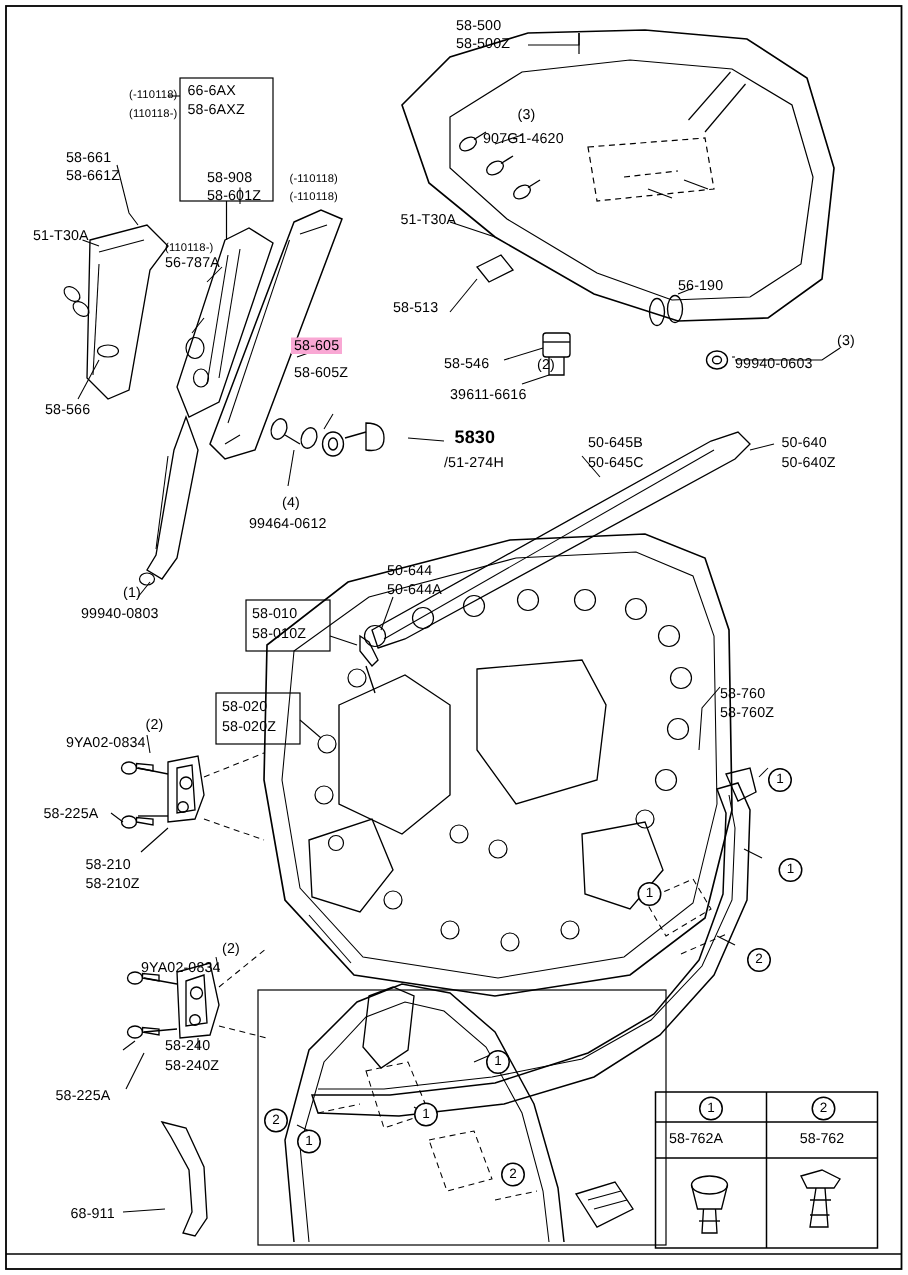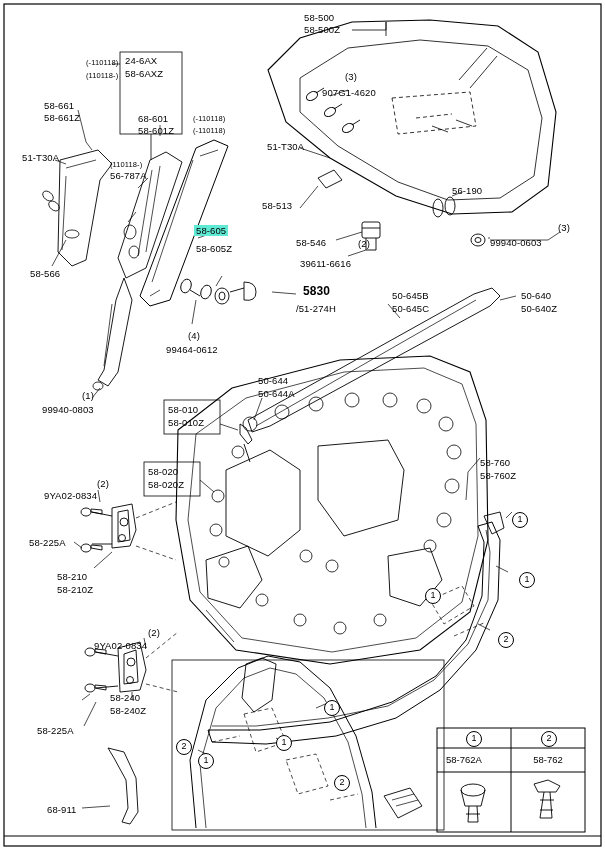--- a/index.html
+++ b/index.html
@@ -2,21 +2,21 @@
 <html><head>
 <meta charset="utf-8">
 <style>
   html,body{margin:0;padding:0;background:#ffffff;}
   body{font-family:"Liberation Sans",sans-serif;}
   #sheet{position:relative;width:605px;height:850px;background:#fff;overflow:hidden;}
   #sheet svg{position:absolute;left:0;top:0;}
   .lbl{position:absolute;font-size:9.5px;line-height:11px;color:#000;white-space:nowrap;letter-spacing:0.1px;}
   .lbl.sm{font-size:7.5px;line-height:9px;text-align:right;}
   .lbl.bold{font-weight:bold;}
-  .hl{background:#5eead4;padding:0 2px;}
+  .hl{background:#f9a8d4;padding:0 2px;}
   .cir{position:absolute;border:1px solid #000;border-radius:50%;width:14px;height:14px;font-size:9px;
        line-height:13px;text-align:center;background:#fff;color:#000;}
   .legcell{position:absolute;font-size:9.5px;text-align:center;}
 </style>
 </head>
 <body>
 
 <div id="sheet">
 
   <svg width="605" height="850" viewBox="0 0 605 850">
@@ -283,28 +283,28 @@
         <path d="M544 792 L540 818 L552 818 L550 792"></path>
         <path d="M540 800 L554 800"></path>
         <path d="M540 810 L553 810"></path>
       </g>
     </g>
   </svg>
 
   <div class="lbl" style="left:304px;top:12px">58-500</div>
   <div class="lbl" style="left:304px;top:24px">58-500Z</div>
   <div class="lbl sm" style="left:86px;top:58px">(-110118)</div>
-  <div class="lbl" style="left:125px;top:55px">24-6AX</div>
+  <div class="lbl" style="left:125px;top:55px">66-6AX</div>
   <div class="lbl sm" style="left:86px;top:71px">(110118-)</div>
   <div class="lbl" style="left:125px;top:68px">58-6AXZ</div>
   <div class="lbl" style="left:322px;top:87px">907G1-4620</div>
   <div class="lbl" style="left:345px;top:71px">(3)</div>
   <div class="lbl" style="left:44px;top:100px">58-661</div>
   <div class="lbl" style="left:44px;top:112px">58-661Z</div>
-  <div class="lbl" style="left:138px;top:113px">68-601</div>
+  <div class="lbl" style="left:138px;top:113px">58-908</div>
   <div class="lbl" style="left:138px;top:125px">58-601Z</div>
   <div class="lbl sm" style="left:193px;top:114px">(-110118)</div>
   <div class="lbl sm" style="left:193px;top:126px">(-110118)</div>
   <div class="lbl" style="left:22px;top:152px">51-T30A</div>
   <div class="lbl sm" style="left:110px;top:160px">(110118-)</div>
   <div class="lbl" style="left:110px;top:170px">56-787A</div>
   <div class="lbl" style="left:267px;top:141px">51-T30A</div>
   <div class="lbl" style="left:452px;top:185px">56-190</div>
   <div class="lbl" style="left:262px;top:200px">58-513</div>
   <div class="lbl" style="left:194px;top:225px">
@@ -321,21 +321,21 @@
   <div class="lbl" style="left:296px;top:303px">/51-274H</div>
   <div class="lbl" style="left:392px;top:290px">50-645B</div>
   <div class="lbl" style="left:392px;top:303px">50-645C</div>
   <div class="lbl" style="left:521px;top:290px">50-640</div>
   <div class="lbl" style="left:521px;top:303px">50-640Z</div>
   <div class="lbl" style="left:188px;top:330px">(4)</div>
   <div class="lbl" style="left:166px;top:344px">99464-0612</div>
   <div class="lbl" style="left:258px;top:375px">50-644</div>
   <div class="lbl" style="left:258px;top:388px">50-644A</div>
   <div class="lbl" style="left:82px;top:390px">(1)</div>
-  <div class="lbl" style="left:42px;top:404px">99940-0803</div>
+  <div class="lbl" style="left:54px;top:404px">99940-0803</div>
   <div class="lbl" style="left:168px;top:404px">58-010</div>
   <div class="lbl" style="left:168px;top:417px">58-010Z</div>
   <div class="lbl" style="left:148px;top:466px">58-020</div>
   <div class="lbl" style="left:148px;top:479px">58-020Z</div>
   <div class="lbl" style="left:480px;top:457px">58-760</div>
   <div class="lbl" style="left:480px;top:470px">58-760Z</div>
   <div class="lbl" style="left:97px;top:478px">(2)</div>
   <div class="lbl" style="left:44px;top:490px">9YA02-0834</div>
   <div class="lbl" style="left:29px;top:537px">58-225A</div>
   <div class="lbl" style="left:57px;top:571px">58-210</div>

